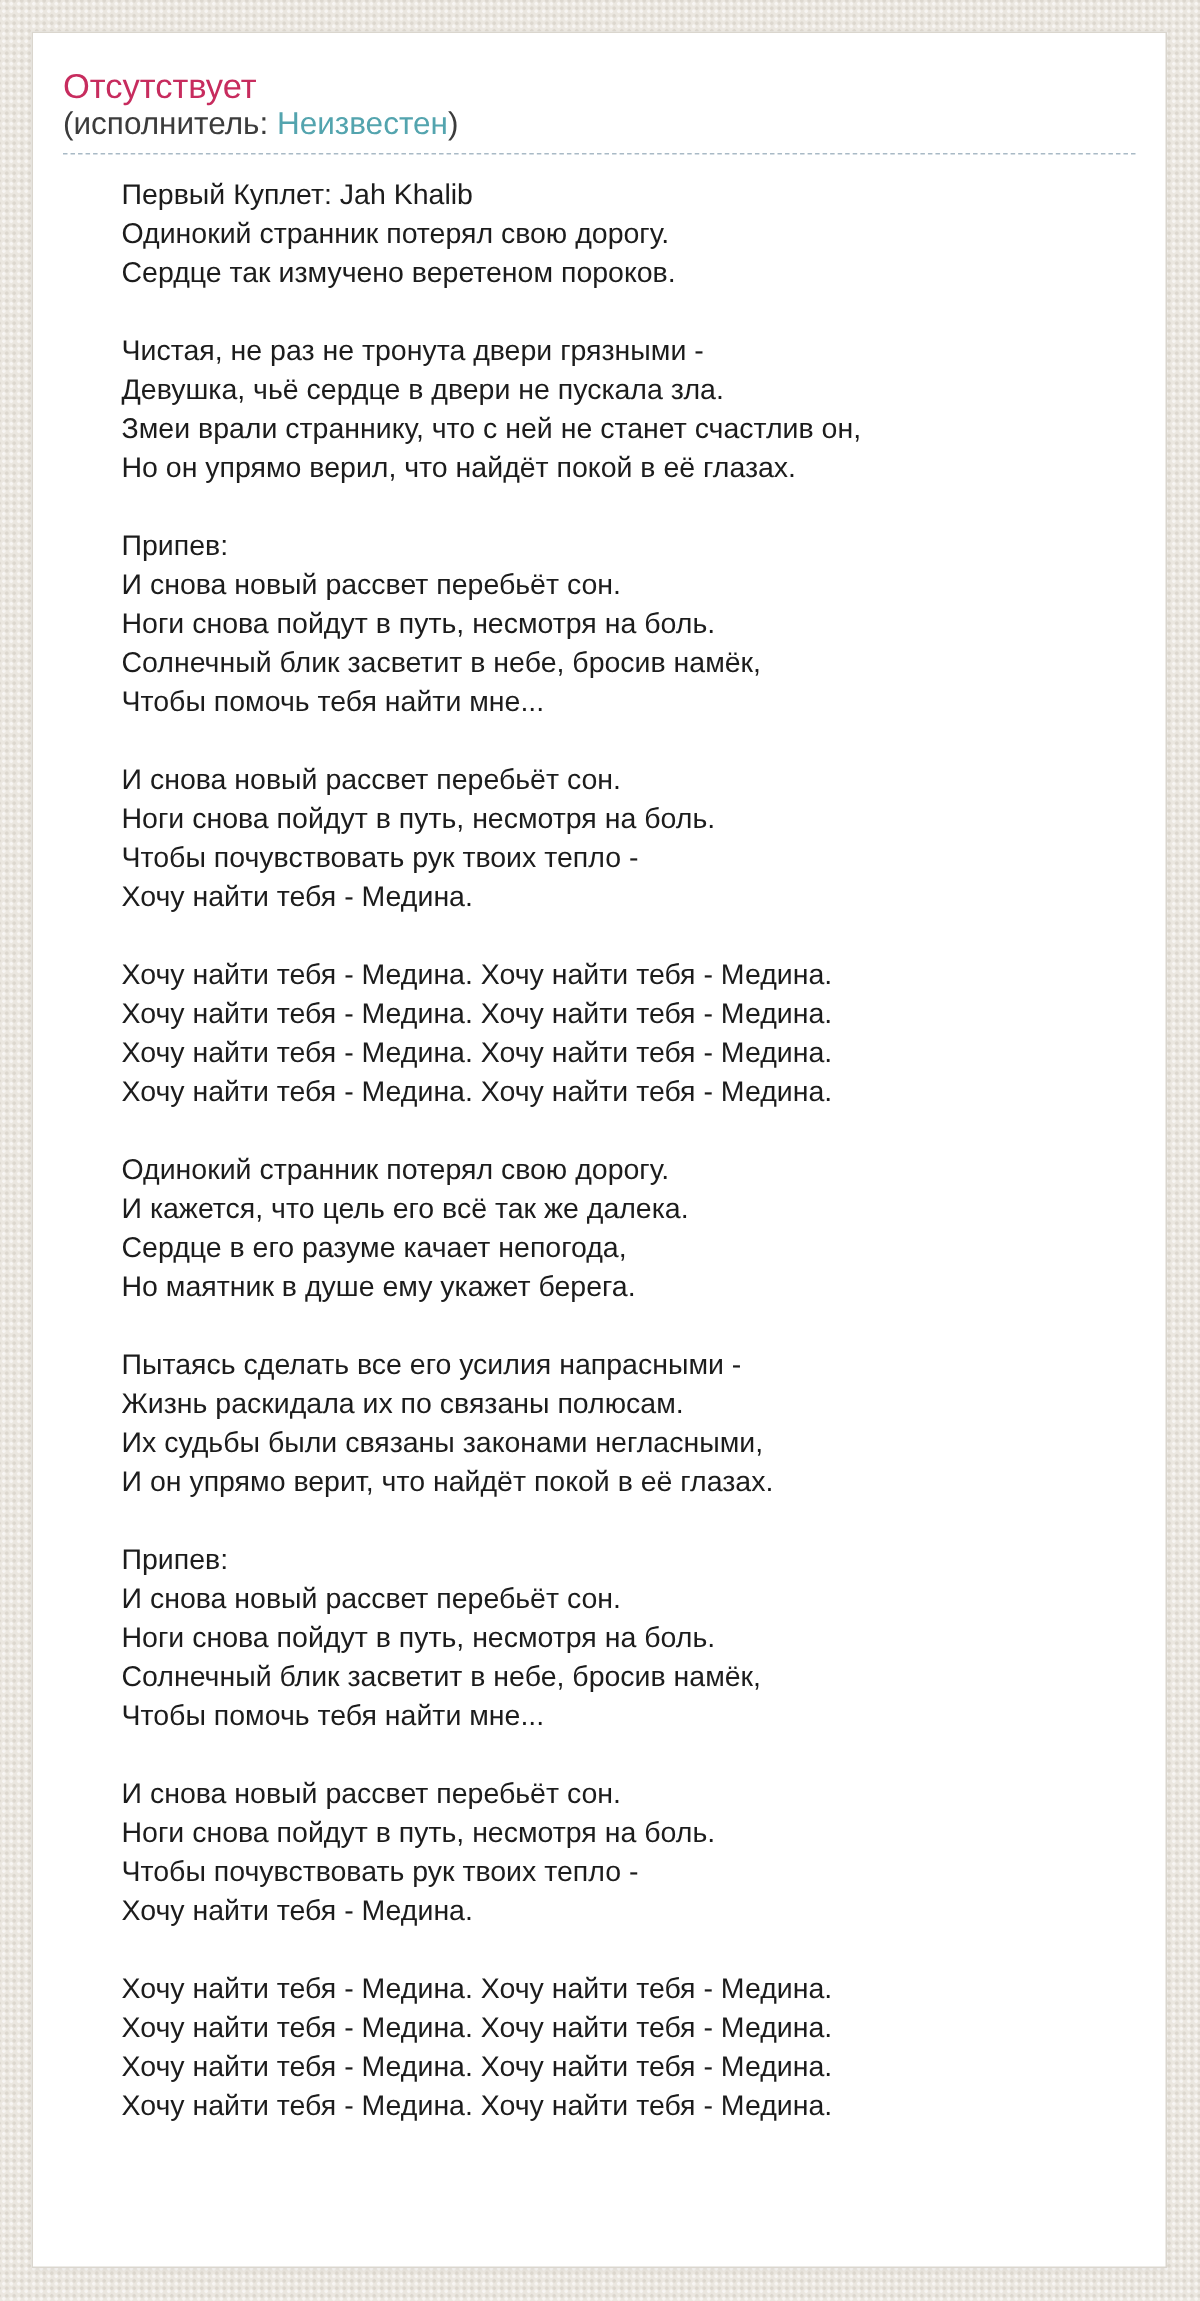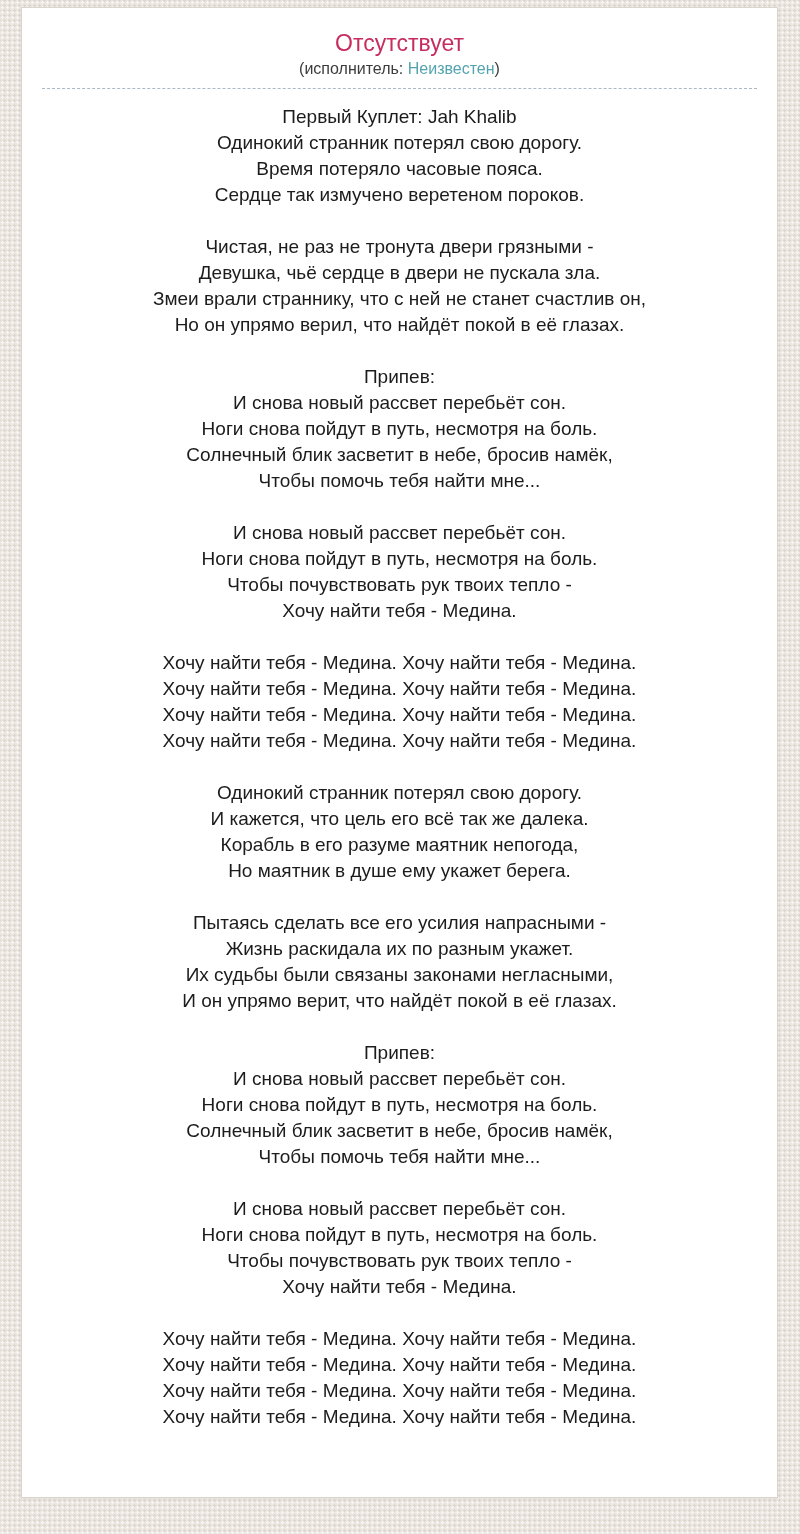--- a/index.html
+++ b/index.html
@@ -15,42 +15,41 @@
       radial-gradient(rgba(255,255,255,0.6) 1px, transparent 1.3px),
       radial-gradient(rgba(176,168,154,0.25) 1px, transparent 1.3px);
     background-size: 5px 5px, 5px 5px;
     background-position: 0 0, 2px 3px;
     overflow: hidden;
   }
   .card {
     box-sizing: border-box;
     position: absolute;
     left: 21px;
-    top: 7px;
+    top: 21px;
     width: 757px;
     min-height: 1491px;
     background: #ffffff;
     border: 1px solid #dad6ce;
     box-shadow: 0 1px 3px rgba(0,0,0,0.05);
     padding: 22px 20px 32px 20px;
-    text-align: center;
   }
   .song-header {
     border-bottom: 1px dashed #a9bac6;
     padding-bottom: 9px;
   }
   .song-title {
     margin: 0 0 3px 0;
     font-size: 23px;
     line-height: 26px;
     font-weight: 400;
     color: #c72c5e;
   }
   .artist-line {
-    font-size: 16px;
+    font-size: 21px;
     line-height: 20px;
     color: #3c3c3c;
   }
   .artist-link {
     color: #53a4ae;
     text-decoration: none;
     cursor: pointer;
   }
   .lyrics {
     margin-top: 15px;
@@ -59,37 +58,37 @@
     color: #1c1c1c;
   }
   .stanza {
     margin: 0 0 26px 0;
   }
   .stanza:last-child {
     margin-bottom: 0;
   }
   .lyric-line {
     white-space: pre-wrap;
+    margin-left: 39px;
   }
 </style>
 </head>
 <body>
 
 <div class="card">
   <div class="song-header">
     <h1 class="song-title">Отсутствует</h1>
     <div class="artist-line">
       <span>(исполнитель: </span><a class="artist-link">Неизвестен</a><span>)</span>
     </div>
   </div>
   <div class="lyrics">
       <div class="stanza">
         <div class="lyric-line">Первый Куплет: Jah Khalib</div>
         <div class="lyric-line">Одинокий странник потерял свою дорогу.</div>
-        <div class="lyric-line">Время потеряло часовые пояса.</div>
         <div class="lyric-line">Сердце так измучено веретеном пороков.</div>
       </div>
       <div class="stanza">
         <div class="lyric-line">Чистая, не раз не тронута двери грязными -</div>
         <div class="lyric-line">Девушка, чьё сердце в двери не пускала зла.</div>
         <div class="lyric-line">Змеи врали страннику, что с ней не станет счастлив он,</div>
         <div class="lyric-line">Но он упрямо верил, что найдёт покой в её глазах.</div>
       </div>
       <div class="stanza">
         <div class="lyric-line">Припев:</div>
@@ -106,26 +105,26 @@
       </div>
       <div class="stanza">
         <div class="lyric-line">Хочу найти тебя - Медина. Хочу найти тебя - Медина.</div>
         <div class="lyric-line">Хочу найти тебя - Медина. Хочу найти тебя - Медина.</div>
         <div class="lyric-line">Хочу найти тебя - Медина. Хочу найти тебя - Медина.</div>
         <div class="lyric-line">Хочу найти тебя - Медина. Хочу найти тебя - Медина.</div>
       </div>
       <div class="stanza">
         <div class="lyric-line">Одинокий странник потерял свою дорогу.</div>
         <div class="lyric-line">И кажется, что цель его всё так же далека.</div>
-        <div class="lyric-line">Корабль в его разуме маятник непогода,</div>
+        <div class="lyric-line">Сердце в его разуме качает непогода,</div>
         <div class="lyric-line">Но маятник в душе ему укажет берега.</div>
       </div>
       <div class="stanza">
         <div class="lyric-line">Пытаясь сделать все его усилия напрасными -</div>
-        <div class="lyric-line">Жизнь раскидала их по разным укажет.</div>
+        <div class="lyric-line">Жизнь раскидала их по связаны полюсам.</div>
         <div class="lyric-line">Их судьбы были связаны законами негласными,</div>
         <div class="lyric-line">И он упрямо верит, что найдёт покой в её глазах.</div>
       </div>
       <div class="stanza">
         <div class="lyric-line">Припев:</div>
         <div class="lyric-line">И снова новый рассвет перебьёт сон.</div>
         <div class="lyric-line">Ноги снова пойдут в путь, несмотря на боль.</div>
         <div class="lyric-line">Солнечный блик засветит в небе, бросив намёк,</div>
         <div class="lyric-line">Чтобы помочь тебя найти мне...</div>
       </div>

